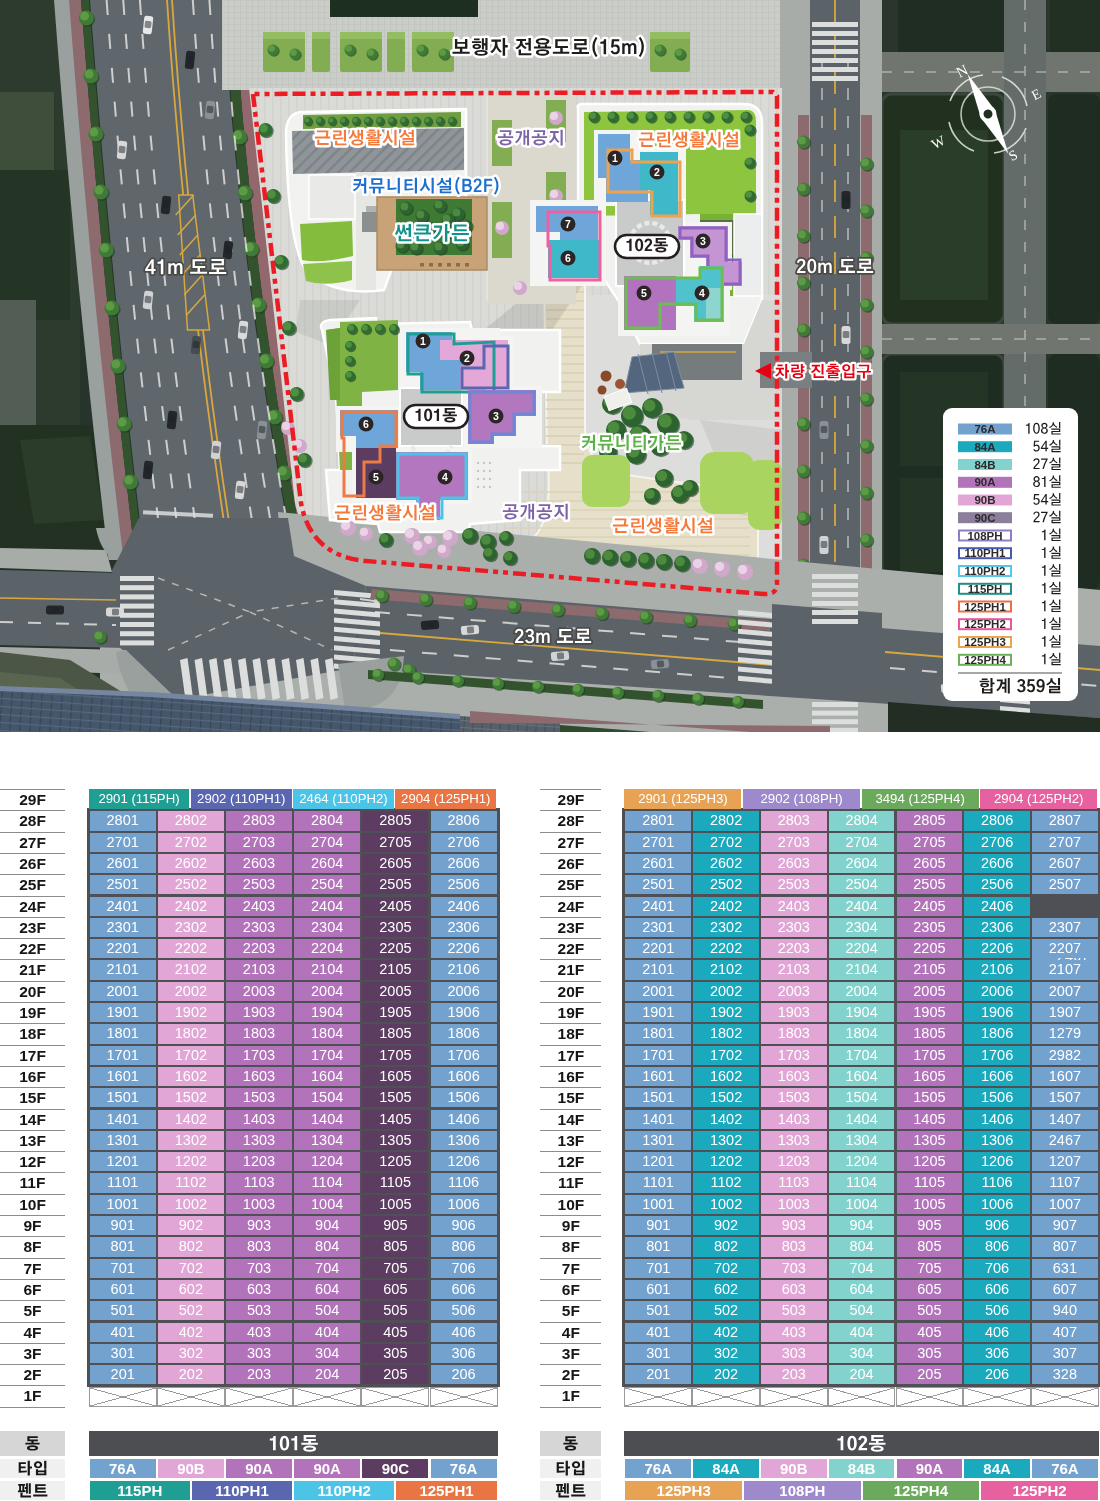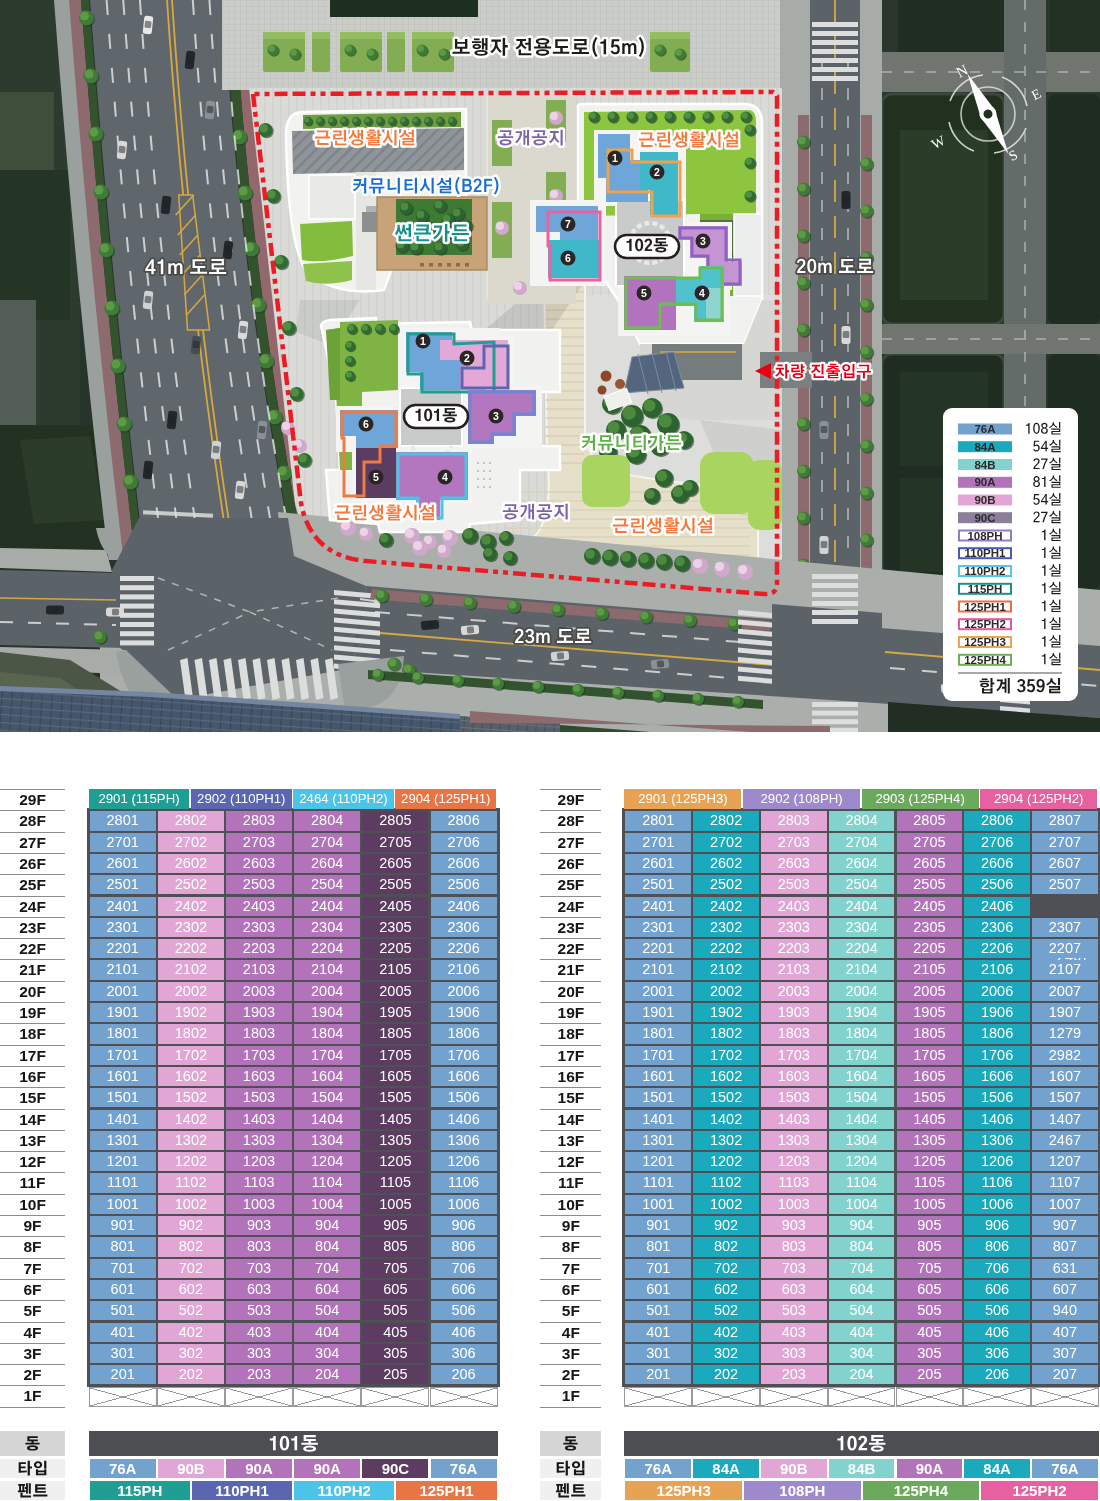--- a/index.html
+++ b/index.html
@@ -1641,21 +1641,21 @@
 <div style="position:absolute;left:540.4px;top:1258.6px;width:61px;height:19.3px;background:transparent;color:#161616;font-size:15.5px;font-weight:700;line-height:19.3px;text-align:center;">7F</div>
 <div style="position:absolute;left:540.4px;top:1279.9px;width:61px;height:19.3px;background:transparent;color:#161616;font-size:15.5px;font-weight:700;line-height:19.3px;text-align:center;">6F</div>
 <div style="position:absolute;left:540.4px;top:1301.2px;width:61px;height:19.3px;background:transparent;color:#161616;font-size:15.5px;font-weight:700;line-height:19.3px;text-align:center;">5F</div>
 <div style="position:absolute;left:540.4px;top:1322.5px;width:61px;height:19.3px;background:transparent;color:#161616;font-size:15.5px;font-weight:700;line-height:19.3px;text-align:center;">4F</div>
 <div style="position:absolute;left:540.4px;top:1343.8px;width:61px;height:19.3px;background:transparent;color:#161616;font-size:15.5px;font-weight:700;line-height:19.3px;text-align:center;">3F</div>
 <div style="position:absolute;left:540.4px;top:1365.1px;width:61px;height:19.3px;background:transparent;color:#161616;font-size:15.5px;font-weight:700;line-height:19.3px;text-align:center;">2F</div>
 <div style="position:absolute;left:540.4px;top:1386.4px;width:61px;height:19.3px;background:transparent;color:#161616;font-size:15.5px;font-weight:700;line-height:19.3px;text-align:center;">1F</div>
 
 <div style="position:absolute;left:624.4px;top:789px;width:117.1px;height:20.1px;background:#E8A254;color:#fff;font-size:13.2px;font-weight:400;line-height:20.1px;text-align:center;">2901 (125PH3)</div>
 <div style="position:absolute;left:743px;top:789px;width:117.1px;height:20.1px;background:#9D89CC;color:#fff;font-size:13.2px;font-weight:400;line-height:20.1px;text-align:center;">2902 (108PH)</div>
-<div style="position:absolute;left:861.6px;top:789px;width:117.1px;height:20.1px;background:#6BAA5C;color:#fff;font-size:13.2px;font-weight:400;line-height:20.1px;text-align:center;">2903 (125PH4)</div>
+<div style="position:absolute;left:861.6px;top:789px;width:117.1px;height:20.1px;background:#6BAA5C;color:#fff;font-size:13.2px;font-weight:400;line-height:20.1px;text-align:center;">3494 (125PH4)</div>
 <div style="position:absolute;left:980.2px;top:789px;width:117.1px;height:20.1px;background:#E7609F;color:#fff;font-size:13.2px;font-weight:400;line-height:20.1px;text-align:center;">2904 (125PH2)</div>
 
 <div style="position:absolute;left:625.4px;top:811.3px;width:65.8px;height:19.3px;background:#73A2CF;color:#fff;font-size:14.5px;font-weight:400;line-height:19.3px;text-align:center;">2801</div>
 <div style="position:absolute;left:693.2px;top:811.3px;width:65.8px;height:19.3px;background:#1BA9BE;color:#fff;font-size:14.5px;font-weight:400;line-height:19.3px;text-align:center;">2802</div>
 <div style="position:absolute;left:760.9px;top:811.3px;width:65.8px;height:19.3px;background:#E2A6D6;color:#fff;font-size:14.5px;font-weight:400;line-height:19.3px;text-align:center;">2803</div>
 <div style="position:absolute;left:828.7px;top:811.3px;width:65.8px;height:19.3px;background:#82D3CD;color:#fff;font-size:14.5px;font-weight:400;line-height:19.3px;text-align:center;">2804</div>
 <div style="position:absolute;left:896.5px;top:811.3px;width:65.8px;height:19.3px;background:#B273BB;color:#fff;font-size:14.5px;font-weight:400;line-height:19.3px;text-align:center;">2805</div>
 <div style="position:absolute;left:964.2px;top:811.3px;width:65.8px;height:19.3px;background:#1BA9BE;color:#fff;font-size:14.5px;font-weight:400;line-height:19.3px;text-align:center;">2806</div>
 <div style="position:absolute;left:1032px;top:811.3px;width:65.8px;height:19.3px;background:#73A2CF;color:#fff;font-size:14.5px;font-weight:400;line-height:19.3px;text-align:center;">2807</div>
 <div style="position:absolute;left:625.4px;top:832.6px;width:65.8px;height:19.3px;background:#73A2CF;color:#fff;font-size:14.5px;font-weight:400;line-height:19.3px;text-align:center;">2701</div>
@@ -1832,21 +1832,21 @@
 <div style="position:absolute;left:828.7px;top:1343.8px;width:65.8px;height:19.3px;background:#82D3CD;color:#fff;font-size:14.5px;font-weight:400;line-height:19.3px;text-align:center;">304</div>
 <div style="position:absolute;left:896.5px;top:1343.8px;width:65.8px;height:19.3px;background:#B273BB;color:#fff;font-size:14.5px;font-weight:400;line-height:19.3px;text-align:center;">305</div>
 <div style="position:absolute;left:964.2px;top:1343.8px;width:65.8px;height:19.3px;background:#1BA9BE;color:#fff;font-size:14.5px;font-weight:400;line-height:19.3px;text-align:center;">306</div>
 <div style="position:absolute;left:1032px;top:1343.8px;width:65.8px;height:19.3px;background:#73A2CF;color:#fff;font-size:14.5px;font-weight:400;line-height:19.3px;text-align:center;">307</div>
 <div style="position:absolute;left:625.4px;top:1365.1px;width:65.8px;height:19.3px;background:#73A2CF;color:#fff;font-size:14.5px;font-weight:400;line-height:19.3px;text-align:center;">201</div>
 <div style="position:absolute;left:693.2px;top:1365.1px;width:65.8px;height:19.3px;background:#1BA9BE;color:#fff;font-size:14.5px;font-weight:400;line-height:19.3px;text-align:center;">202</div>
 <div style="position:absolute;left:760.9px;top:1365.1px;width:65.8px;height:19.3px;background:#E2A6D6;color:#fff;font-size:14.5px;font-weight:400;line-height:19.3px;text-align:center;">203</div>
 <div style="position:absolute;left:828.7px;top:1365.1px;width:65.8px;height:19.3px;background:#82D3CD;color:#fff;font-size:14.5px;font-weight:400;line-height:19.3px;text-align:center;">204</div>
 <div style="position:absolute;left:896.5px;top:1365.1px;width:65.8px;height:19.3px;background:#B273BB;color:#fff;font-size:14.5px;font-weight:400;line-height:19.3px;text-align:center;">205</div>
 <div style="position:absolute;left:964.2px;top:1365.1px;width:65.8px;height:19.3px;background:#1BA9BE;color:#fff;font-size:14.5px;font-weight:400;line-height:19.3px;text-align:center;">206</div>
-<div style="position:absolute;left:1032px;top:1365.1px;width:65.8px;height:19.3px;background:#73A2CF;color:#fff;font-size:14.5px;font-weight:400;line-height:19.3px;text-align:center;">207</div>
+<div style="position:absolute;left:1032px;top:1365.1px;width:65.8px;height:19.3px;background:#73A2CF;color:#fff;font-size:14.5px;font-weight:400;line-height:19.3px;text-align:center;">328</div>
 
 <div style="position:absolute;left:624.4px;top:1387.4px;width:67.8px;height:19.3px;border:1px solid #9a9a9a;box-sizing:border-box;background:linear-gradient(to top right,transparent calc(50% - 0.5px),#9a9a9a calc(50% - 0.5px),#9a9a9a calc(50% + 0.5px),transparent calc(50% + 0.5px)),linear-gradient(to bottom right,transparent calc(50% - 0.5px),#9a9a9a calc(50% - 0.5px),#9a9a9a calc(50% + 0.5px),transparent calc(50% + 0.5px));"></div>
 <div style="position:absolute;left:692.2px;top:1387.4px;width:67.8px;height:19.3px;border:1px solid #9a9a9a;box-sizing:border-box;background:linear-gradient(to top right,transparent calc(50% - 0.5px),#9a9a9a calc(50% - 0.5px),#9a9a9a calc(50% + 0.5px),transparent calc(50% + 0.5px)),linear-gradient(to bottom right,transparent calc(50% - 0.5px),#9a9a9a calc(50% - 0.5px),#9a9a9a calc(50% + 0.5px),transparent calc(50% + 0.5px));"></div>
 <div style="position:absolute;left:759.9px;top:1387.4px;width:67.8px;height:19.3px;border:1px solid #9a9a9a;box-sizing:border-box;background:linear-gradient(to top right,transparent calc(50% - 0.5px),#9a9a9a calc(50% - 0.5px),#9a9a9a calc(50% + 0.5px),transparent calc(50% + 0.5px)),linear-gradient(to bottom right,transparent calc(50% - 0.5px),#9a9a9a calc(50% - 0.5px),#9a9a9a calc(50% + 0.5px),transparent calc(50% + 0.5px));"></div>
 <div style="position:absolute;left:827.7px;top:1387.4px;width:67.8px;height:19.3px;border:1px solid #9a9a9a;box-sizing:border-box;background:linear-gradient(to top right,transparent calc(50% - 0.5px),#9a9a9a calc(50% - 0.5px),#9a9a9a calc(50% + 0.5px),transparent calc(50% + 0.5px)),linear-gradient(to bottom right,transparent calc(50% - 0.5px),#9a9a9a calc(50% - 0.5px),#9a9a9a calc(50% + 0.5px),transparent calc(50% + 0.5px));"></div>
 <div style="position:absolute;left:895.5px;top:1387.4px;width:67.8px;height:19.3px;border:1px solid #9a9a9a;box-sizing:border-box;background:linear-gradient(to top right,transparent calc(50% - 0.5px),#9a9a9a calc(50% - 0.5px),#9a9a9a calc(50% + 0.5px),transparent calc(50% + 0.5px)),linear-gradient(to bottom right,transparent calc(50% - 0.5px),#9a9a9a calc(50% - 0.5px),#9a9a9a calc(50% + 0.5px),transparent calc(50% + 0.5px));"></div>
 <div style="position:absolute;left:963.2px;top:1387.4px;width:67.8px;height:19.3px;border:1px solid #9a9a9a;box-sizing:border-box;background:linear-gradient(to top right,transparent calc(50% - 0.5px),#9a9a9a calc(50% - 0.5px),#9a9a9a calc(50% + 0.5px),transparent calc(50% + 0.5px)),linear-gradient(to bottom right,transparent calc(50% - 0.5px),#9a9a9a calc(50% - 0.5px),#9a9a9a calc(50% + 0.5px),transparent calc(50% + 0.5px));"></div>
 <div style="position:absolute;left:1031px;top:1387.4px;width:67.8px;height:19.3px;border:1px solid #9a9a9a;box-sizing:border-box;background:linear-gradient(to top right,transparent calc(50% - 0.5px),#9a9a9a calc(50% - 0.5px),#9a9a9a calc(50% + 0.5px),transparent calc(50% + 0.5px)),linear-gradient(to bottom right,transparent calc(50% - 0.5px),#9a9a9a calc(50% - 0.5px),#9a9a9a calc(50% + 0.5px),transparent calc(50% + 0.5px));"></div>
 
 <div style="position:absolute;left:0px;top:1430.9px;width:65px;height:25.5px;background:#D6D6D6;color:#161616;font-size:16px;font-weight:700;line-height:25.5px;text-align:center;">

